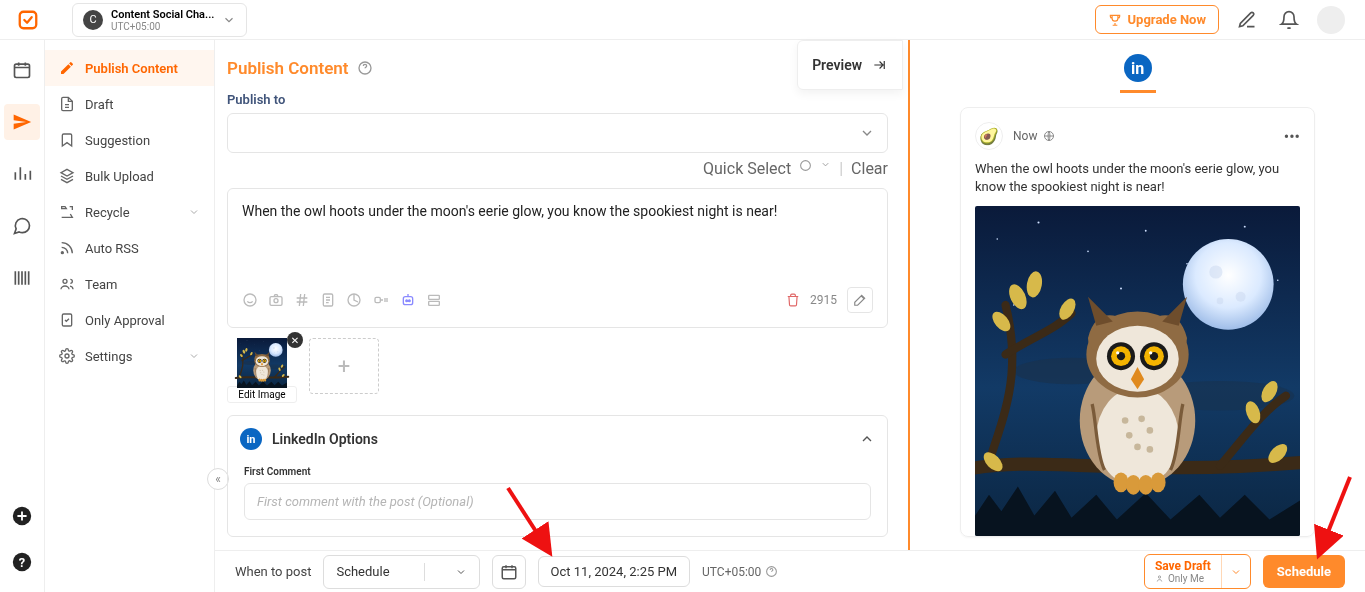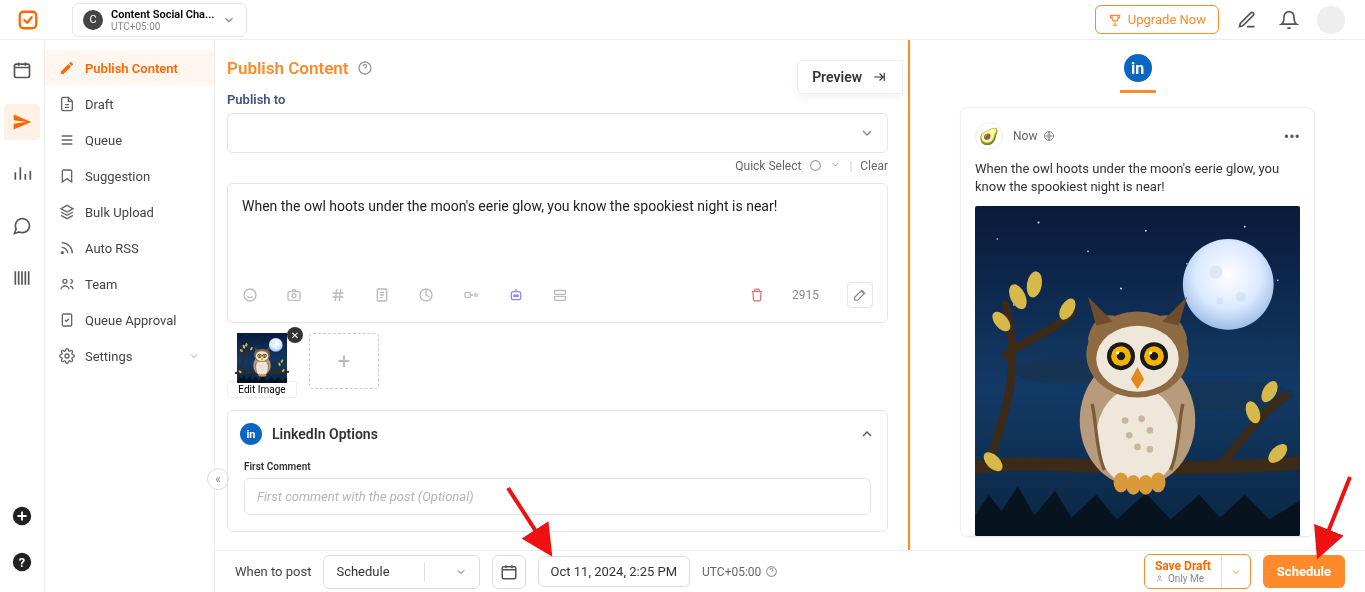--- a/index.html
+++ b/index.html
@@ -7,21 +7,21 @@
 
   
   .topbar { height:40px; display:flex; align-items:center; padding:0 20px 0 8px; border-bottom:1px solid #eee; }
   .logo { width:32px; height:32px; margin-left:4px; display:flex; align-items:center; justify-content:center; color:#ff6600; }
   .workspace-pill { margin-left:28px; border:1px solid #e5e5e5; border-radius:6px; padding:4px 10px; display:flex; align-items:center; gap:8px; }
   .ws-badge { width:20px; height:20px; border-radius:50%; background:#444; color:#fff; font-size:11px; display:flex; align-items:center; justify-content:center; }
   .ws-text { display:flex; flex-direction:column; max-width:140px; }
   .ws-name { font-size:11px; font-weight:600; white-space:nowrap; overflow:hidden; text-overflow:ellipsis; color:#000000;}
   .ws-tz   { font-size:10px; color:#888; }
   .top-spacer { flex:1; }
-  .upgrade-btn { border:1px solid #ff8a2b; color:#ff8a2b; background:#fff; padding:6px 12px; border-radius:6px; font-size:13px; font-weight:400; display:flex; align-items:center; gap:6px; }
+  .upgrade-btn { border:1px solid #ff8a2b; color:#ff8a2b; background:#fff; padding:6px 12px; border-radius:6px; font-size:13px; font-weight:700; display:flex; align-items:center; gap:6px; }
   .top-icon { width:28px; height:28px; margin-left:14px; color:#555; display:flex; align-items:center; justify-content:center; }
   .avatar-circle { width:28px; height:28px; border-radius:50%; background:#eee; margin-left:14px; }
 
   
   .leftrail { position:absolute; top:40px; left:0; width:45px; height:552px; border-right:1px solid #eee; display:flex; flex-direction:column; align-items:center; padding-top:12px; gap:16px; }
   .rail-item { width:36px; height:36px; display:flex; align-items:center; justify-content:center; color:#555; border-radius:4px; }
   .rail-item.active { background:#fff1e6; color:#ff6600; }
   .rail-bottom { margin-top:auto; margin-bottom:12px; display:flex; flex-direction:column; align-items:center; gap:10px; }
 
   
@@ -32,46 +32,46 @@
   .sb-item .chev { margin-left:auto; color:#aaa; }
 
   
   .main { position:absolute; top:40px; left:215px; right:455px; bottom:40px; overflow:hidden; }
   .main-inner { height:100%; overflow-y:auto; padding:18px 20px 20px 12px; border-right:2px solid #ff8a2b; }
   .page-title-row { display:flex; align-items:center; gap:8px; margin-bottom:14px;}
   .page-title { color:#ff8a2b; font-size:17px; font-weight:600; }
   .help-ico { color:#999; }
   .section-label { font-size:13px; color:#40547a; font-weight:600; margin-bottom:6px; }
   .publishto-box { border:1px solid #e5e5e5; border-radius:6px; height:40px; display:flex; align-items:center; justify-content:flex-end; padding:0 12px; color:#888; }
-  .qs-row { display:flex; justify-content:flex-end; gap:8px; font-size:12px; color:#666; margin:6px 0 10px; }
+  .qs-row { display:flex; justify-content:flex-end; gap:8px; font-size:16px; color:#666; margin:6px 0 10px; }
   .qs-row .divider { color:#ccc; }
   .composer { border:1px solid #e5e5e5; border-radius:6px; padding:14px; }
   .post-text { font-size:14px; color:#222; min-height:70px; }
-  .toolbar-row { display:flex; align-items:center; gap:28px; margin-top:14px; color:#bbb; }
+  .toolbar-row { display:flex; align-items:center; gap:10px; margin-top:14px; color:#bbb; }
   .toolbar-row .spacer { flex:1; }
   .char-count { font-size:12px; color:#888; }
   .wand-btn { border:1px solid #e5e5e5; border-radius:4px; width:26px; height:26px; display:flex; align-items:center; justify-content:center; color:#888; }
   .thumb-row { display:flex; gap:12px; margin-top:10px; }
   .thumb-card { position:relative; }
   .thumb { width:70px; height:50px; border-radius:4px; display:block; }
   .thumb-x { position:absolute; top:-6px; right:-6px; width:16px; height:16px; background:#333; border-radius:50%; color:#fff; font-size:10px; display:flex; align-items:center; justify-content:center; }
   .edit-chip { background:#fff; font-size:10px; text-align:center; padding:2px 4px; border:1px solid #eee; border-radius:3px; margin-top:-2px; }
   .add-tile { width:70px; height:56px; border:1px dashed #ccc; border-radius:4px; display:flex; align-items:center; justify-content:center; color:#bbb; font-size:22px; }
   .options-panel { border:1px solid #e5e5e5; border-radius:6px; margin-top:12px; }
   .opt-head { display:flex; align-items:center; gap:10px; padding:12px; }
   .li-badge { width:22px; height:22px; background:#0a66c2; color:#fff; border-radius:50%; font-size:11px; font-weight:700; display:flex; align-items:center; justify-content:center; }
   .opt-head .title { font-size:14px; font-weight:600; color:#333; }
   .opt-head .chev { margin-left:auto; color:#555; }
   .opt-body { padding:0 16px 16px; }
   .first-comment-label { font-size:10px; font-weight:600; color:#333; margin:4px 0 6px; }
   .fc-input { width:100%; border:1px solid #e5e5e5; border-radius:6px; padding:10px 12px; font-size:13px; color:#555; font-style:italic; }
   .fc-input::placeholder { color:#b5b5b5; }
 
   
-  .preview-pill { position:absolute; top:60px; right:462px; background:#fff; border:1px solid #eee; border-radius:6px 0 0 6px; padding:8px 14px; display:flex; align-items:center; gap:8px; font-size:14px; font-weight:600; color:#333; box-shadow:0 4px 10px rgba(0,0,0,.05); }
+  .preview-pill { position:absolute; top:40px; right:462px; background:#fff; border:1px solid #eee; border-radius:6px 0 0 6px; padding:16px 14px; display:flex; align-items:center; gap:8px; font-size:14px; font-weight:600; color:#333; box-shadow:0 4px 10px rgba(0,0,0,.05); }
 
   
   .right { position:absolute; top:40px; right:0; width:455px; bottom:40px; display:flex; flex-direction:column; align-items:center; padding:14px 14px 0; }
   .net-tabs { display:flex; flex-direction:column; align-items:center; margin-bottom:14px; }
   .net-icon { width:28px; height:28px; background:#0a66c2; color:#fff; border-radius:50%; display:flex; align-items:center; justify-content:center; font-weight:700; }
   .net-underline { width:36px; height:3px; background:#ff8a2b; margin-top:8px; }
   .card { width:355px; border:1px solid #eee; border-radius:8px; padding:14px 14px 0; box-shadow:0 1px 2px rgba(0,0,0,.04); }
   .card-head { display:flex; align-items:center; gap:10px; }
   .av { width:28px; height:28px; border-radius:50%; border:1px solid #eee; display:flex; align-items:center; justify-content:center; font-size:16px; }
   .card-head .name-row { display:flex; align-items:center; gap:6px; font-size:12px; color:#666; }
@@ -304,56 +304,59 @@
   </div>
   <div class="sb-item">
     <svg class="ico" viewBox="0 0 24 24" fill="none" stroke="#666" stroke-width="2">
         <path d="M14 2H6a2 2 0 00-2 2v16a2 2 0 002 2h12a2 2 0 002-2V8z"></path>
         <path d="M14 2v6h6M9 13h6M9 17h6"></path>
       </svg>
     <span>Draft</span>
   </div>
   <div class="sb-item">
     <svg class="ico" viewBox="0 0 24 24" fill="none" stroke="#666" stroke-width="2">
-        <path d="M4 6h16M4 12h16M4 18h16"></path>
-      </svg>
-    <span>Queue</span>
-  </div>
-  <div class="sb-item">
-    <svg class="ico" viewBox="0 0 24 24" fill="none" stroke="#666" stroke-width="2">
         <path d="M19 21l-7-5-7 5V5a2 2 0 012-2h10a2 2 0 012 2z"></path>
       </svg>
     <span>Suggestion</span>
   </div>
   <div class="sb-item">
     <svg class="ico" viewBox="0 0 24 24" fill="none" stroke="#666" stroke-width="2">
         <path d="M12 2l9 5-9 5-9-5 9-5zM3 12l9 5 9-5M3 17l9 5 9-5"></path>
       </svg>
     <span>Bulk Upload</span>
+  </div>
+  <div class="sb-item">
+    <svg class="ico" viewBox="0 0 24 24" fill="none" stroke="#666" stroke-width="2">
+        <path d="M4 4h5l2 3H4zM4 20h16l-3-5M16 4h4v5"></path>
+      </svg>
+    <span>Recycle</span>
+    <svg class="chev" width="12" height="12" viewBox="0 0 24 24">
+        <path d="M6 9l6 6 6-6" fill="none" stroke="#aaa" stroke-width="2"></path>
+      </svg>
   </div>
   <div class="sb-item">
     <svg class="ico" viewBox="0 0 24 24" fill="none" stroke="#666" stroke-width="2">
         <path d="M4 11a9 9 0 019 9M4 4a16 16 0 0116 16"></path>
         <circle cx="5" cy="19" r="1.5" fill="#666"></circle>
       </svg>
     <span>Auto RSS</span>
   </div>
   <div class="sb-item">
     <svg class="ico" viewBox="0 0 24 24" fill="none" stroke="#666" stroke-width="2">
         <circle cx="9" cy="8" r="3"></circle>
         <path d="M3 20c0-3 3-5 6-5s6 2 6 5M17 11a3 3 0 100-6M21 20c0-2.5-2-4.5-4.5-4.9"></path>
       </svg>
     <span>Team</span>
   </div>
   <div class="sb-item">
     <svg class="ico" viewBox="0 0 24 24" fill="none" stroke="#666" stroke-width="2">
         <rect x="5" y="3" width="14" height="18" rx="2"></rect>
         <path d="M9 12l2 2 4-4"></path>
       </svg>
-    <span>Queue Approval</span>
+    <span>Only Approval</span>
   </div>
   <div class="sb-item">
     <svg class="ico" viewBox="0 0 24 24" fill="none" stroke="#666" stroke-width="2">
         <circle cx="12" cy="12" r="3"></circle>
         <path d="M19.4 15a1.7 1.7 0 00.34 1.87l.06.06a2 2 0 11-2.83 2.83l-.06-.06A1.7 1.7 0 0015 19.4a1.7 1.7 0 00-1 1.55V21a2 2 0 01-4 0v-.09A1.7 1.7 0 009 19.4a1.7 1.7 0 00-1.87.34l-.06.06a2 2 0 11-2.83-2.83l.06-.06A1.7 1.7 0 004.6 15a1.7 1.7 0 00-1.55-1H3a2 2 0 010-4h.09A1.7 1.7 0 004.6 9a1.7 1.7 0 00-.34-1.87l-.06-.06A2 2 0 117.03 4.24l.06.06A1.7 1.7 0 009 4.6a1.7 1.7 0 001-1.55V3a2 2 0 014 0v.09c0 .67.39 1.27 1 1.51a1.7 1.7 0 001.87-.34l.06-.06a2 2 0 112.83 2.83l-.06.06A1.7 1.7 0 0019.4 9c.24.61.84 1 1.51 1H21a2 2 0 010 4h-.09a1.7 1.7 0 00-1.51 1z"></path>
       </svg>
     <span>Settings</span>
     <svg class="chev" width="12" height="12" viewBox="0 0 24 24">
         <path d="M6 9l6 6 6-6" fill="none" stroke="#aaa" stroke-width="2"></path>
       </svg>

